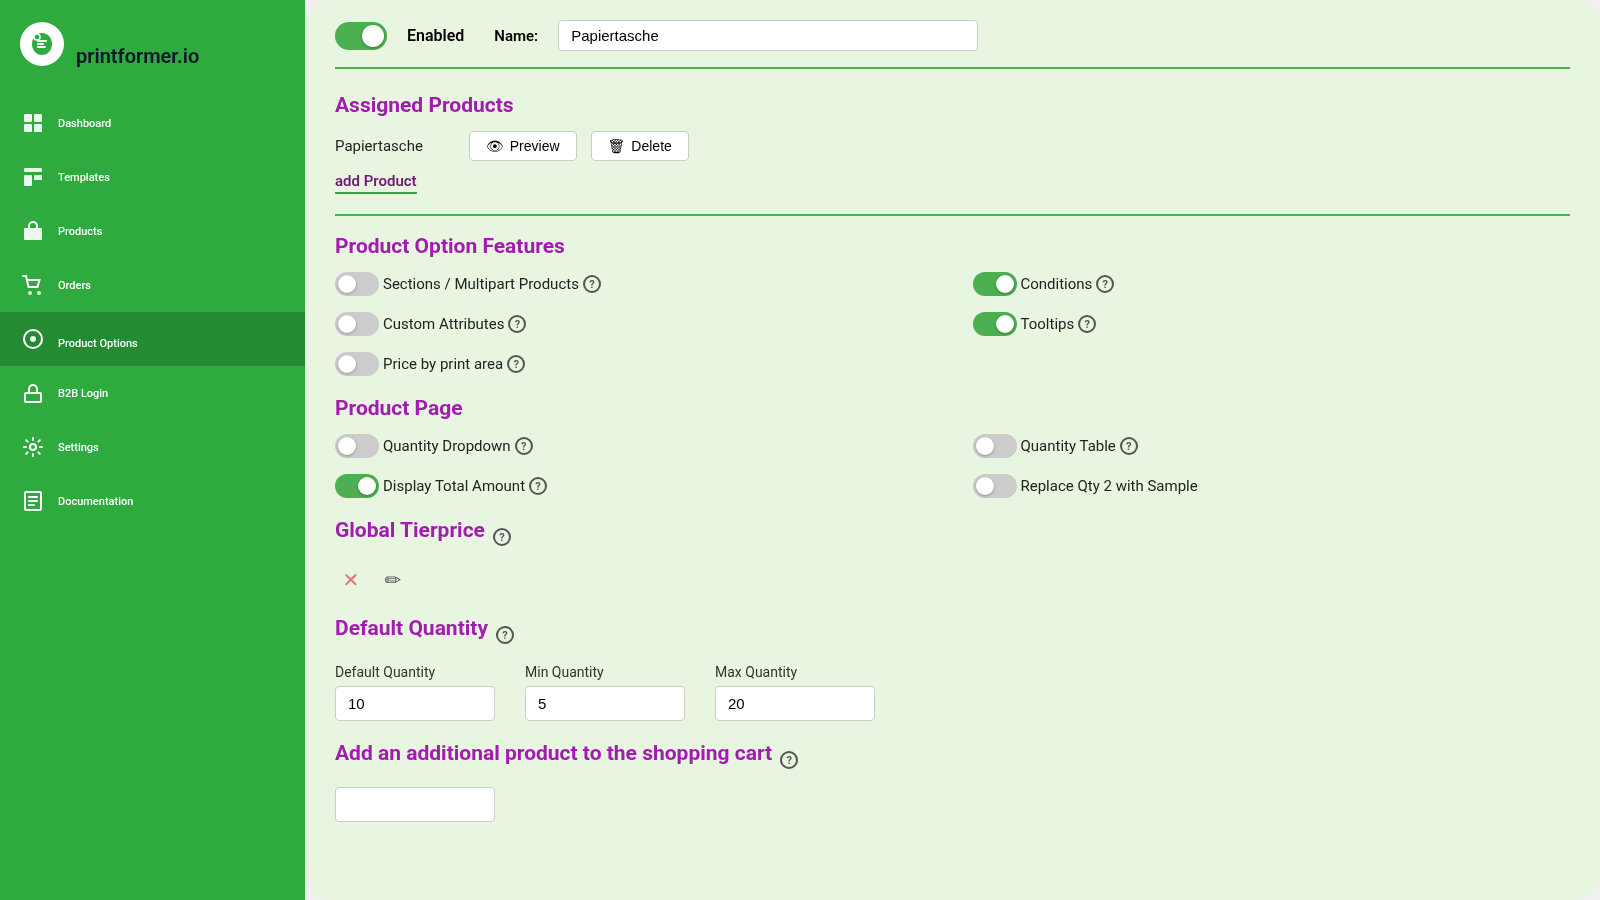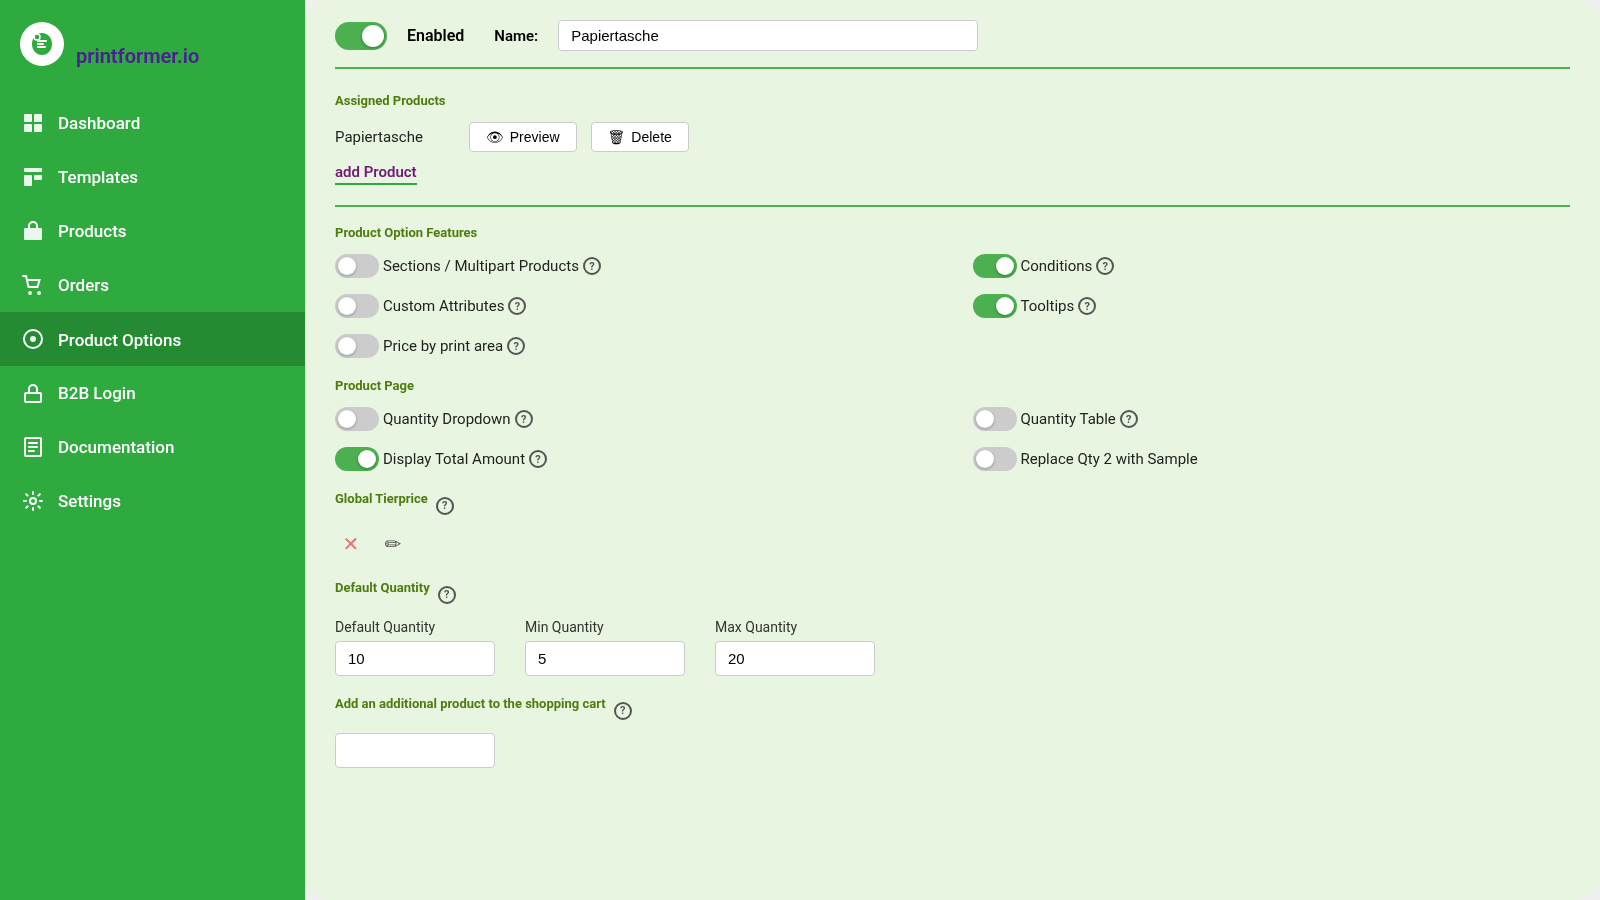--- a/index.html
+++ b/index.html
@@ -24,29 +24,29 @@
     .logo-icon {
       width: 44px;
       height: 44px;
       background: white;
       border-radius: 50%;
       display: flex;
       align-items: center;
       justify-content: center;
     }
     .logo-icon svg { width: 28px; height: 28px; }
-    .logo-text { font-size: 20px; font-weight: 600; color: #4c1d95; margin-top: 24px; }
+    .logo-text { font-size: 20px; font-weight: 600; color: #0f172a; margin-top: 24px; }
     .sidebar-nav { display: flex; flex-direction: column; padding: 8px 0; }
     .nav-item {
       display: flex;
       align-items: center;
       gap: 14px;
       padding: 16px 22px;
       color: white;
-      font-size: 17px;
+      font-size: 11px;
       font-weight: 500;
       cursor: pointer;
       text-decoration: none;
       border-radius: 0;
     }
     .nav-item.active { background: rgba(0,0,0,0.18); align-items: flex-end; }
     .nav-item .nav-icon { width: 22px; height: 22px; display: flex; align-items: center; justify-content: center; flex-shrink: 0; }
 
     
     .main-content {
@@ -102,23 +102,23 @@
       border: 1px solid #ccc;
       border-radius: 4px;
       padding: 6px 12px;
       font-size: 15px;
       width: 420px;
       background: white;
     }
 
     
     .section-title {
-      font-size: 13px;
+      font-size: 21px;
       font-weight: 700;
-      color: #4d7c0f;
+      color: #a21caf;
       margin-bottom: 14px;
     }
 
     
     .assigned-products { margin-bottom: 20px; }
     .product-row {
       display: flex;
       align-items: center;
       gap: 14px;
       margin-bottom: 10px;
@@ -315,35 +315,35 @@
           <rect x="3" y="11" width="16" height="9" rx="1" stroke="white" stroke-width="2" fill="none"></rect>
           <path d="M7 11V7a4 4 0 018 0v4" stroke="white" stroke-width="2" fill="none"></path>
         </svg>
       </span>
       <span>B2B Login</span>
     </div>
 
     <div class="nav-item">
       <span class="nav-icon">
         <svg width="22" height="22" viewBox="0 0 22 22" fill="none">
+          <circle cx="11" cy="11" r="3" stroke="white" stroke-width="2" fill="none"></circle>
+          <path d="M11 2v2M11 18v2M2 11h2M18 11h2M4.22 4.22l1.42 1.42M16.36 16.36l1.42 1.42M4.22 17.78l1.42-1.42M16.36 5.64l1.42-1.42" stroke="white" stroke-width="2" stroke-linecap="round"></path>
+        </svg>
+      </span>
+      <span>Settings</span>
+    </div>
+
+    <div class="nav-item">
+      <span class="nav-icon">
+        <svg width="22" height="22" viewBox="0 0 22 22" fill="none">
           <rect x="3" y="2" width="16" height="18" rx="1" stroke="white" stroke-width="2" fill="none"></rect>
           <path d="M7 7h8M7 11h8M7 15h5" stroke="white" stroke-width="2" stroke-linecap="round"></path>
         </svg>
       </span>
       <span>Documentation</span>
-    </div>
-
-    <div class="nav-item">
-      <span class="nav-icon">
-        <svg width="22" height="22" viewBox="0 0 22 22" fill="none">
-          <circle cx="11" cy="11" r="3" stroke="white" stroke-width="2" fill="none"></circle>
-          <path d="M11 2v2M11 18v2M2 11h2M18 11h2M4.22 4.22l1.42 1.42M16.36 16.36l1.42 1.42M4.22 17.78l1.42-1.42M16.36 5.64l1.42-1.42" stroke="white" stroke-width="2" stroke-linecap="round"></path>
-        </svg>
-      </span>
-      <span>Settings</span>
     </div>
   </nav>
 </aside>
 
 <main class="main-content">
 
   <div class="top-bar">
     <div class="toggle-switch">
       <div class="toggle-track on"></div>
       <div class="toggle-thumb on"></div>

